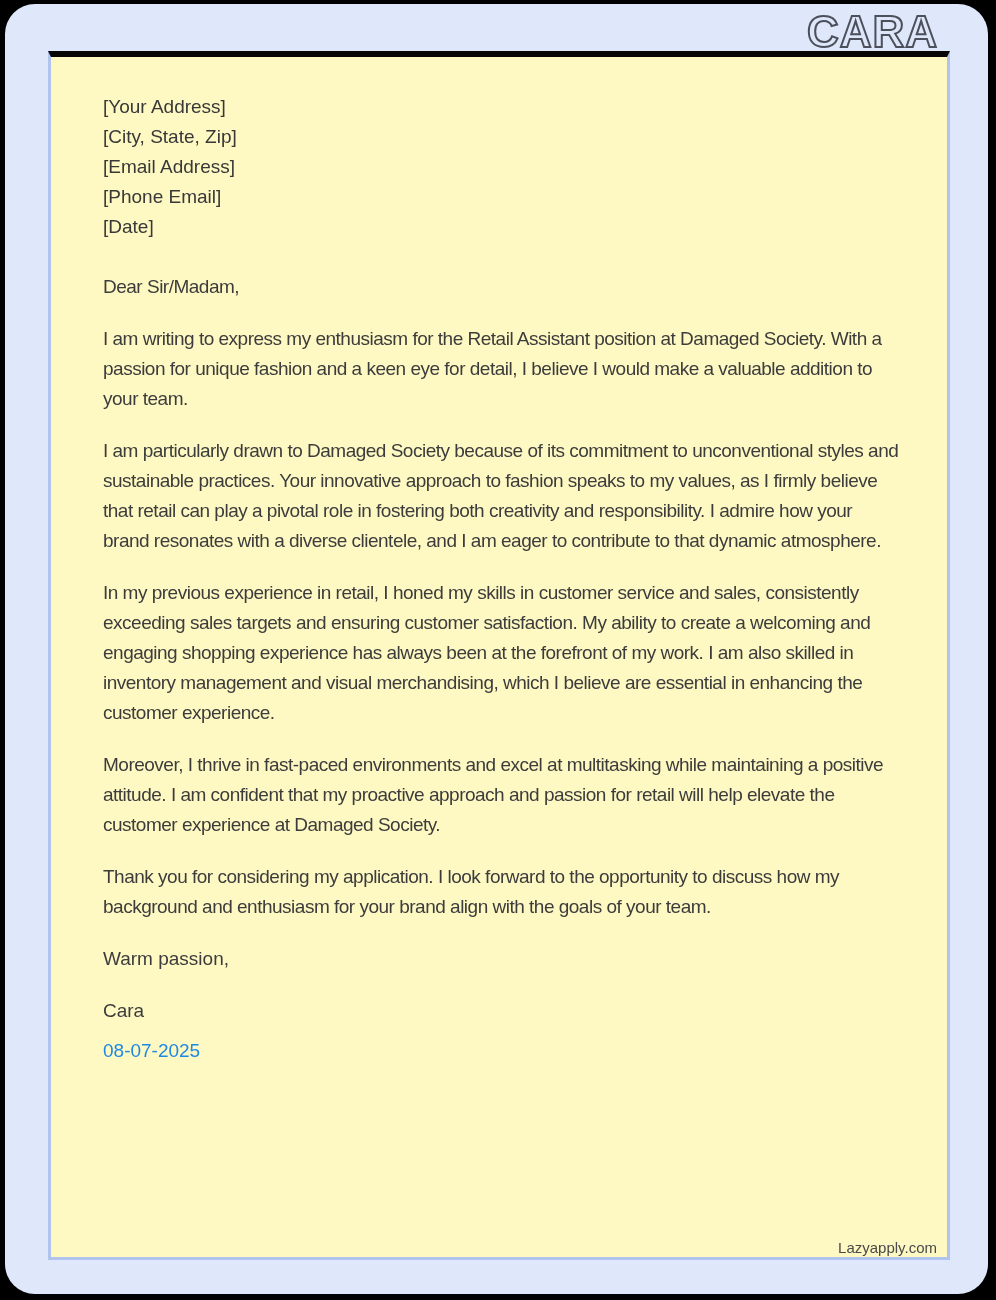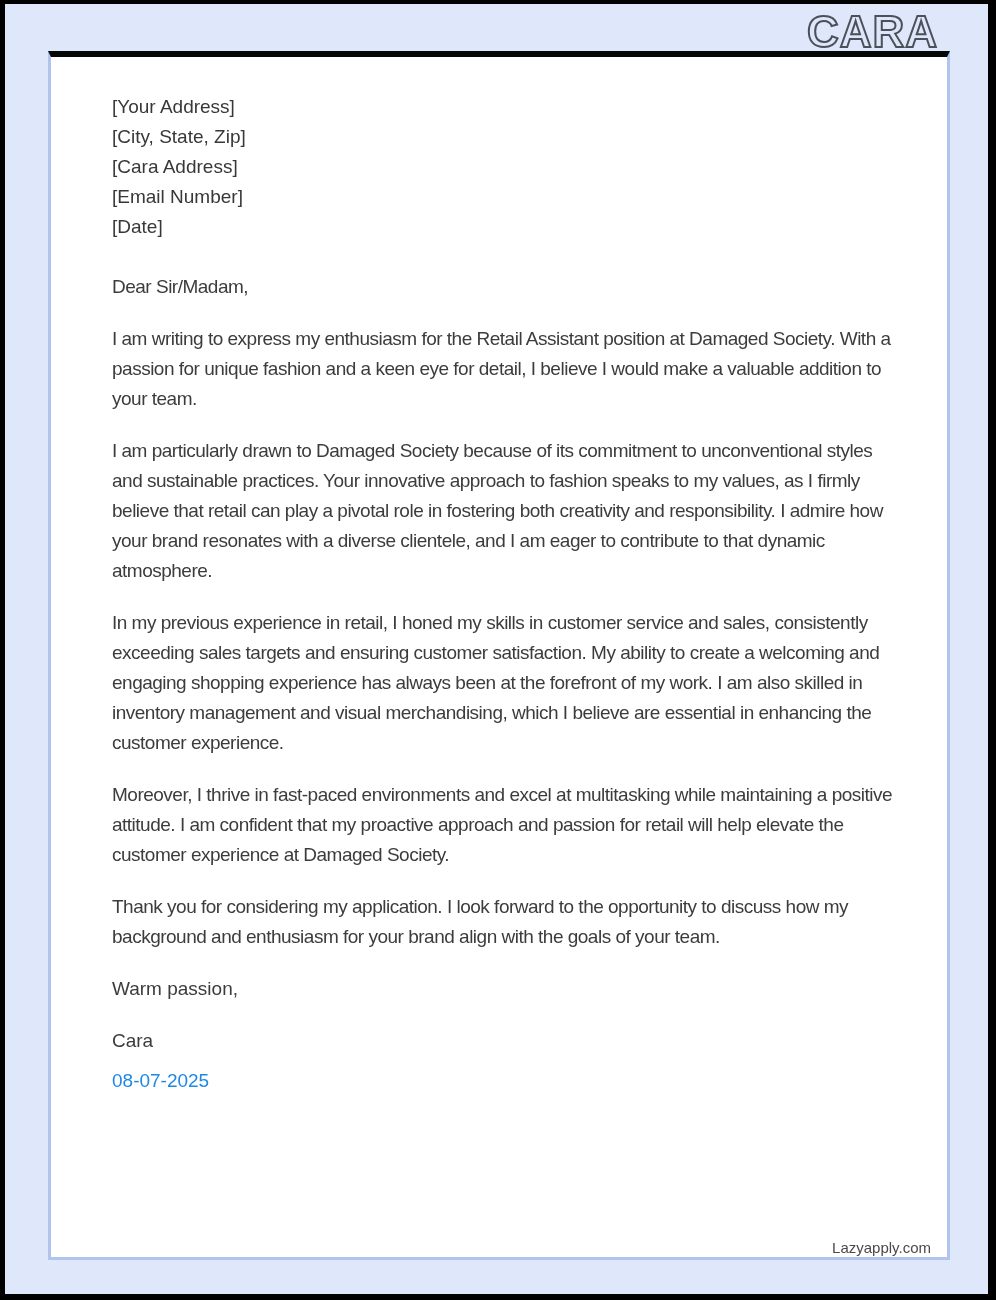--- a/index.html
+++ b/index.html
@@ -6,76 +6,76 @@
   body {
     width:996px; height:1300px; position:relative;
     background:#000;
     font-family:"Liberation Sans", sans-serif;
     overflow:hidden;
   }
   .canvas {
     position:absolute; left:5px; top:4px;
     width:983px; height:1290px;
     background:#dfe7fa;
+    border-radius:30px;
   }
   .logo {
     position:absolute; top:6px; right:50px;
     font-size:44px; font-weight:700; line-height:44px;
     letter-spacing:1px;
     color:rgba(223,231,250,0.05);
     -webkit-text-stroke:2px #4b505a;
     font-family:"Liberation Sans", sans-serif;
   }
   .page {
     position:absolute; left:43px; top:47px;
     width:902px; height:1209px;
     box-sizing:border-box;
-    background:#ffffff;
+    background:#fef9c3;
     border:3px solid #b0c4ed;
     border-top:6px solid #060606;
-    padding-left:9px;
   }
   .letter {
     padding:35px 44px 0 52px;
     font-size:19px; line-height:30px;
     color:#3c3c3c;
   }
   .letter p { margin:22px 0; }
   .address-block { margin:0 0 30px 0; }
   .addr-line { font-size:19px; line-height:30px; color:#383838; }
   .greeting, .para { letter-spacing:-0.5px; }
   .closing, .signature { letter-spacing:0; }
   .signature { margin-bottom:10px !important; }
   .date-link {
     margin-top:10px !important;
     color:#1e88e5;
     cursor:pointer;
   }
   .watermark {
-    position:absolute; right:16px; bottom:2px;
+    position:absolute; right:10px; bottom:2px;
     font-size:15px; line-height:15px;
     color:#4a4a4a;
   }
 </style>
 </head>
 <body>
 
 <div class="canvas">
 
   <div class="logo">CARA</div>
 
   <div class="page">
 
     <div class="letter">
 
       <div class="address-block">
         <div class="addr-line">[Your Address]</div>
         <div class="addr-line">[City, State, Zip]</div>
-        <div class="addr-line">[Cara Address]</div>
-        <div class="addr-line">[Email Number]</div>
+        <div class="addr-line">[Email Address]</div>
+        <div class="addr-line">[Phone Email]</div>
         <div class="addr-line">[Date]</div>
       </div>
 
       <p class="greeting">Dear Sir/Madam,</p>
 
       <p class="para">I am writing to express my enthusiasm for the Retail Assistant position at Damaged Society. With a passion for unique fashion and a keen eye for detail, I believe I would make a valuable addition to your team.</p>
       <p class="para">I am particularly drawn to Damaged Society because of its commitment to unconventional styles and sustainable practices. Your innovative approach to fashion speaks to my values, as I firmly believe that retail can play a pivotal role in fostering both creativity and responsibility. I admire how your brand resonates with a diverse clientele, and I am eager to contribute to that dynamic atmosphere.</p>
       <p class="para">In my previous experience in retail, I honed my skills in customer service and sales, consistently exceeding sales targets and ensuring customer satisfaction. My ability to create a welcoming and engaging shopping experience has always been at the forefront of my work. I am also skilled in inventory management and visual merchandising, which I believe are essential in enhancing the customer experience.</p>
       <p class="para">Moreover, I thrive in fast-paced environments and excel at multitasking while maintaining a positive attitude. I am confident that my proactive approach and passion for retail will help elevate the customer experience at Damaged Society.</p>
       <p class="para">Thank you for considering my application. I look forward to the opportunity to discuss how my background and enthusiasm for your brand align with the goals of your team.</p>

